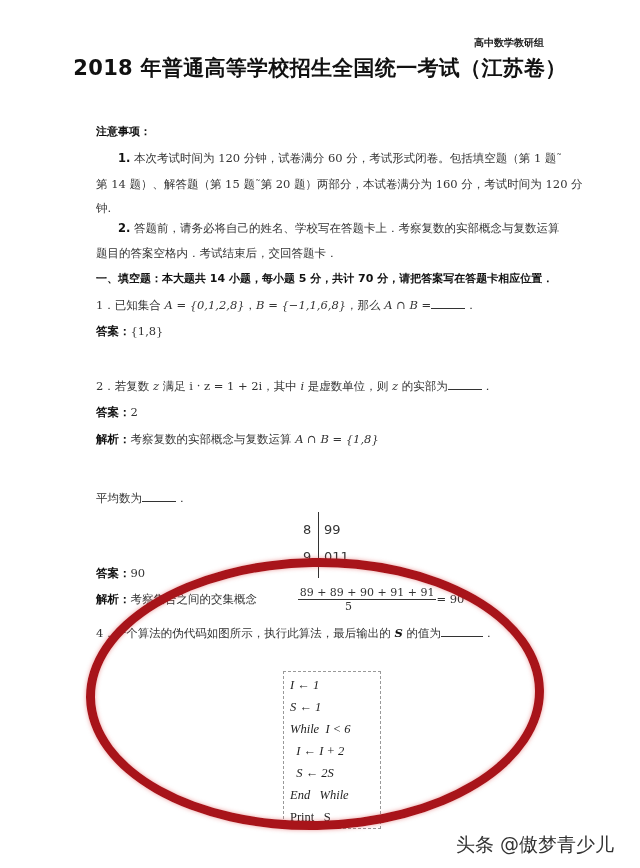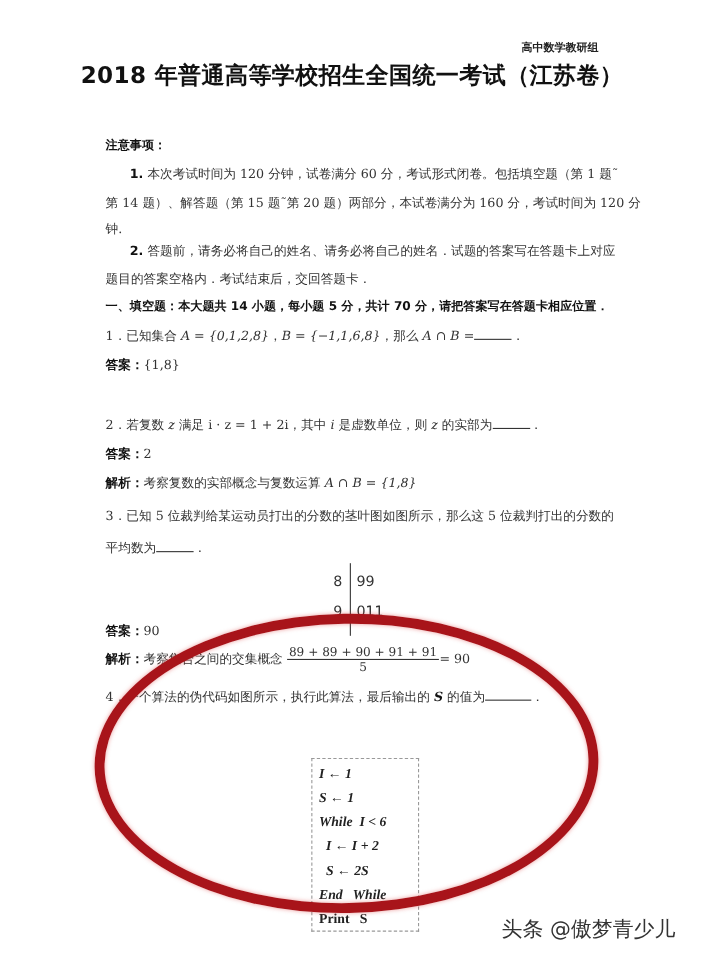--- a/index.html
+++ b/index.html
@@ -17,27 +17,26 @@
   .bold { font-weight: bold; color: #111; font-family: "DejaVu Sans", sans-serif; }
   .ital { font-style: italic; }
   .section-head { font-size: 11.5px; font-weight: bold; color: #111; font-family: "DejaVu Sans", sans-serif; }
   .blank { display: inline-block; width: 34px; border-bottom: 1px solid #333; height: 11px; vertical-align: baseline; }
   .blank.wide { width: 42px; }
 
   .stem-axis { position: absolute; left: 318px; top: 512px; width: 1px; height: 66px; background: #333; }
   .stem { font-family: "DejaVu Sans", sans-serif; font-size: 13px; color: #333; }
 
   .frac { display: inline-block; vertical-align: middle; text-align: center; font-size: 11px; }
-  .frac .num { display: block; border-bottom: 1px solid #333; padding: 0 2px; }
+  .frac .num { display: block; border-bottom: 1px solid #333; padding: 0 2px; margin-left: 37px; }
   .frac .den { display: block; }
 
   .code-box {
-    position: absolute; left: 283px; top: 689px; width: 96px; height: 156px;
+    position: absolute; left: 283px; top: 671px; width: 96px; height: 156px;
     border: 1px dashed #999;
-    font-weight: bold;
   }
   .code-line { position: absolute; left: 6px; font-size: 12.5px; color: #222; font-family: "Liberation Serif", serif; white-space: nowrap; }
 
   .ellipse {
     position: absolute; left: 86px; top: 558px; width: 458px; height: 272px;
     border: 9px solid #a8141a; border-radius: 50%;
     box-shadow: 0 0 4px rgba(220,60,60,0.5), inset 0 0 4px rgba(220,60,60,0.5);
     transform: rotate(-1deg);
     box-sizing: border-box;
   }
@@ -58,21 +57,21 @@
 
   <div class="abs body-text" style="top:151px; left:118px;text-align:center;">
     <span class="bold">1.</span>
     <span>本次考试时间为 120 分钟，试卷满分 60 分，考试形式闭卷。包括填空题（第 1 题˜</span>
   </div>
   <div class="abs body-text" style="top:177px; left:96px;">第 14 题）、解答题（第 15 题˜第 20 题）两部分，本试卷满分为 160 分，考试时间为 120 分</div>
   <div class="abs body-text" style="top:201px; left:96px;">钟.</div>
 
   <div class="abs body-text" style="top:221px; left:118px;">
     <span class="bold">2.</span>
-    <span>答题前，请务必将自己的姓名、请务必将自己的姓名．试题的答案写在答题卡上对应</span>
+    <span>答题前，请务必将自己的姓名、学校写在答题卡上．考察复数的实部概念与复数运算</span>
   </div>
   <div class="abs body-text" style="top:246px; left:96px;">题目的答案空格内．考试结束后，交回答题卡．</div>
 
   <div class="abs section-head" style="top:271px; left:96px; font-size:11px;">一、填空题：本大题共 14 小题，每小题 5 分，共计 70 分，请把答案写在答题卡相应位置．</div>
 
   <div class="abs body-text" style="top:297px; left:96px;">
     <span>1．</span><span>已知集合 </span><span class="ital">A = {0,1,2,8}</span><span>，</span><span class="ital">B = {−1,1,6,8}</span><span>，那么 </span><span class="ital">A ∩ B =</span><span class="blank"></span><span>．</span>
   </div>
   <div class="abs body-text" style="top:324px; left:96px;">
     <span class="bold">答案：</span><span>{1,8}</span>
@@ -81,23 +80,20 @@
   <div class="abs body-text" style="top:378px; left:96px;">
     <span>2．</span><span>若复数 </span><span class="ital">z</span><span> 满足 </span><span>i · z = 1 + 2i</span><span>，其中 </span><span class="ital">i</span><span> 是虚数单位，则 </span><span class="ital">z</span><span> 的实部为</span><span class="blank"></span><span>．</span>
   </div>
   <div class="abs body-text" style="top:405px; left:96px;">
     <span class="bold">答案：</span><span>2</span>
   </div>
   <div class="abs body-text" style="top:432px; left:96px;">
     <span class="bold">解析：</span><span>考察复数的实部概念与复数运算 </span><span class="ital">A ∩ B = {1,8}</span>
   </div>
 
-  <div class="abs body-text" style="top:462px; left:96px;">
-    <span>3．</span><span>已知 5 位裁判给某运动员打出的分数的茎叶图如图所示，那么这 5 位裁判打出的分数的</span>
-  </div>
   <div class="abs body-text" style="top:490px; left:96px;">
     <span>平均数为</span><span class="blank"></span><span>．</span>
   </div>
 
   <div class="stem-axis"></div>
   <div class="abs stem" style="top:522px; left:303px;">8</div>
   <div class="abs stem" style="top:522px; left:324px;">99</div>
   <div class="abs stem" style="top:549px; left:303px;">9</div>
   <div class="abs stem" style="top:549px; left:324px;">011</div>
 

